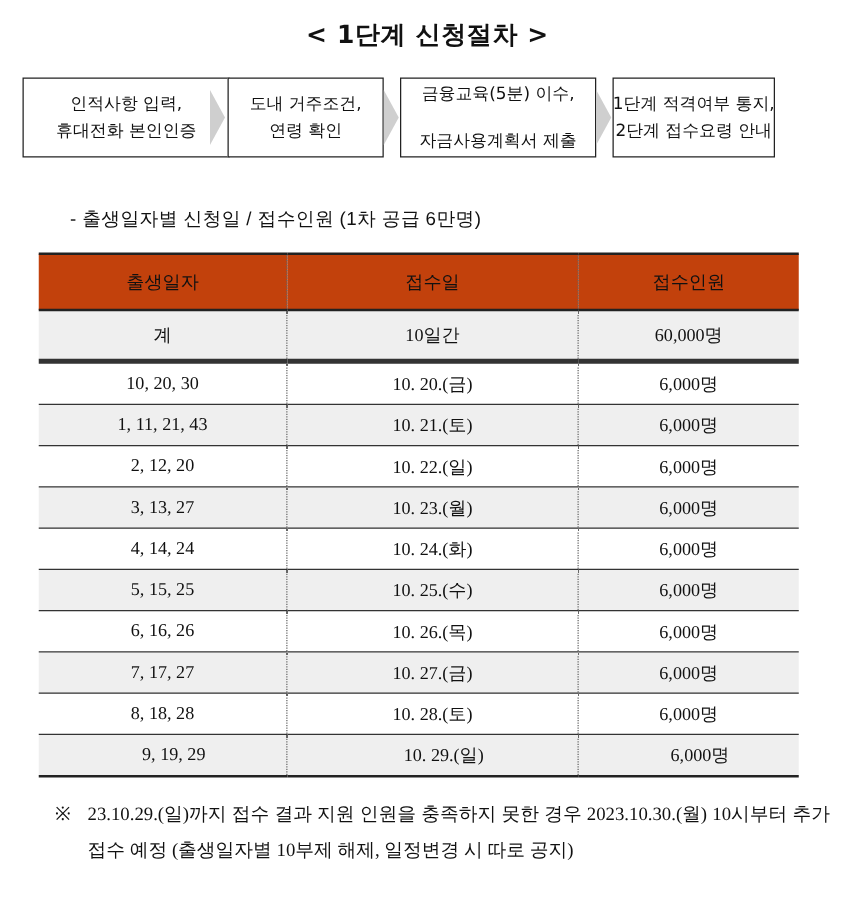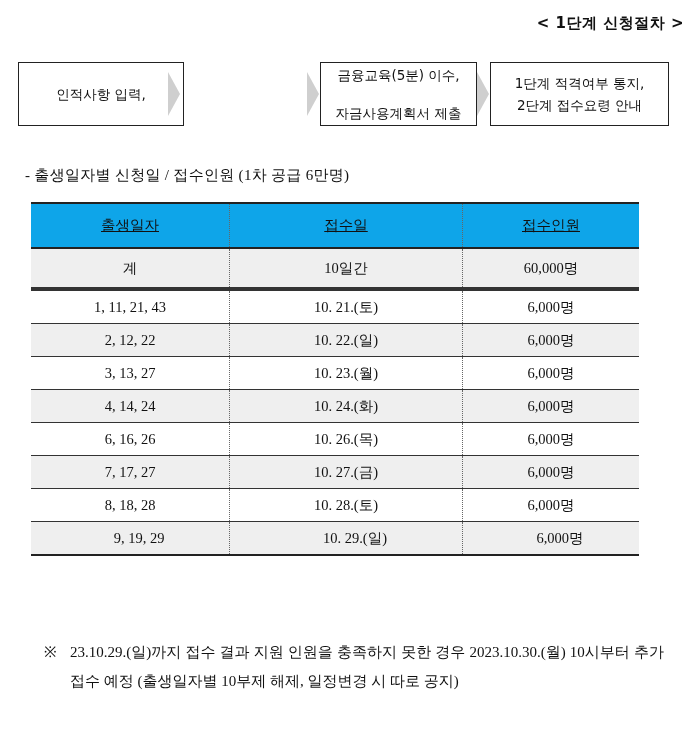--- a/index.html
+++ b/index.html
@@ -1,41 +1,41 @@
 <!DOCTYPE html>
 <html><head>
 <meta charset="utf-8">
 <style>
   html, body { margin: 0; padding: 0; background: #ffffff; }
   body { width: 684px; height: 736px; position: relative; overflow: hidden; color: #111; }
   .title {
-    position: absolute; left: 0; top: 14px; width: 684px; text-align: right;
-    font-family: "DejaVu Sans", sans-serif; font-weight: bold; font-size: 15px; letter-spacing: 0.5px;
+    position: absolute; left: 0; top: 14px; width: 684px; text-align: center;
+    font-family: "DejaVu Sans", sans-serif; font-weight: bold; font-size: 20px; letter-spacing: 0.5px;
   }
   .flow { position: absolute; top: 62px; left: 0; width: 684px; height: 68px; }
   .step {
     position: absolute; top: 0; height: 64px; border: 1.5px solid #222; background: #fff;
     box-sizing: border-box; display: flex; flex-direction: column; justify-content: center; align-items: center;
     font-family: "DejaVu Sans", sans-serif; font-size: 13.5px; line-height: 22px; white-space: nowrap;
   }
   .arrow {
     position: absolute; top: 10px; width: 0; height: 0;
     border-top: 22px solid transparent; border-bottom: 22px solid transparent;
     border-left: 12px solid #cfcfcf;
   }
   .subtitle {
-    position: absolute; left: 25px; top: 166px;
-    font-family: Liberation Serif, serif; font-size: 15px; letter-spacing: 0.3px;
+    position: absolute; left: 56px; top: 166px;
+    font-family: Liberation Sans, sans-serif; font-size: 15px; letter-spacing: 0.3px;
   }
   table.sched {
     position: absolute; left: 31px; top: 202px; width: 608px; border-collapse: collapse;
     font-family: "Liberation Serif", "DejaVu Serif", serif; font-size: 14.5px;
   }
   table.sched td, table.sched th { text-align: center; padding: 0; font-weight: normal; }
-  table.sched thead tr.hdr th { height: 43px; border-top: 2.5px solid #222; border-bottom: 2px solid #222; background: #0ea5e9; text-decoration: underline; }
+  table.sched thead tr.hdr th { height: 43px; border-top: 2.5px solid #222; border-bottom: 2px solid #222; background: #c2410c; }
   table.sched thead tr.total td { height: 38px; background: #efefef; border-bottom: 4px solid #333; }
   table.sched tbody td { height: 32px; border-bottom: 1.3px solid #333; }
   table.sched tbody tr:nth-child(even) td { background: #efefef; }
   table.sched tbody tr:last-child td { border-bottom: 2.5px solid #222; padding-left: 18px; }
   table.sched .c1 { border-right: 1px dotted #666; width: 180px; }
   table.sched .c2 { border-right: 1px dotted #666; width: 214px; }
   .note {
     position: absolute; left: 44px; top: 638px; width: 620px;
     font-family: "Liberation Serif", "DejaVu Serif", serif; font-size: 15px; line-height: 29px;
     text-align: justify;
@@ -44,29 +44,34 @@
   .note .body { display: block; padding-left: 26px; }
 </style>
 </head>
 <body>
 
 <div class="title">&lt; 1단계 신청절차 &gt;</div>
 
 <div class="flow">
   <div class="step" style="left:18px; width:166px;">
     <span>인적사항 입력,</span>
+    <span>휴대전화 본인인증</span>
   </div>
   <div class="arrow" style="left:168px;"></div>
+  <div class="step" style="left:182px; width:125px;">
+    <span>도내 거주조건,</span>
+    <span>연령 확인</span>
+  </div>
   <div class="arrow" style="left:307px;"></div>
   <div class="step" style="left:320px; width:157px;gap:16px;">
     <span>금융교육(5분) 이수,</span>
     <span>자금사용계획서 제출</span>
   </div>
   <div class="arrow" style="left:477px;"></div>
-  <div class="step" style="left:490px; width:179px;">
+  <div class="step" style="left:490px; width:130px;">
     <span>1단계 적격여부 통지,</span>
     <span>2단계 접수요령 안내</span>
   </div>
 </div>
 
 <div class="subtitle">- 출생일자별 신청일 / 접수인원 (1차 공급 6만명)</div>
 
 <table class="sched">
   <thead>
     <tr class="hdr">
@@ -75,37 +80,47 @@
       <th>접수인원</th>
     </tr>
     <tr class="total">
       <td class="c1">계</td>
       <td class="c2">10일간</td>
       <td>60,000명</td>
     </tr>
   </thead>
   <tbody>
     <tr>
+        <td class="c1">10, 20, 30</td>
+        <td class="c2">10. 20.(금)</td>
+        <td>6,000명</td>
+      </tr>
+    <tr>
         <td class="c1">1, 11, 21, 43</td>
         <td class="c2">10. 21.(토)</td>
         <td>6,000명</td>
       </tr>
     <tr>
-        <td class="c1">2, 12, 22</td>
+        <td class="c1">2, 12, 20</td>
         <td class="c2">10. 22.(일)</td>
         <td>6,000명</td>
       </tr>
     <tr>
         <td class="c1">3, 13, 27</td>
         <td class="c2">10. 23.(월)</td>
         <td>6,000명</td>
       </tr>
     <tr>
         <td class="c1">4, 14, 24</td>
         <td class="c2">10. 24.(화)</td>
+        <td>6,000명</td>
+      </tr>
+    <tr>
+        <td class="c1">5, 15, 25</td>
+        <td class="c2">10. 25.(수)</td>
         <td>6,000명</td>
       </tr>
     <tr>
         <td class="c1">6, 16, 26</td>
         <td class="c2">10. 26.(목)</td>
         <td>6,000명</td>
       </tr>
     <tr>
         <td class="c1">7, 17, 27</td>
         <td class="c2">10. 27.(금)</td>

